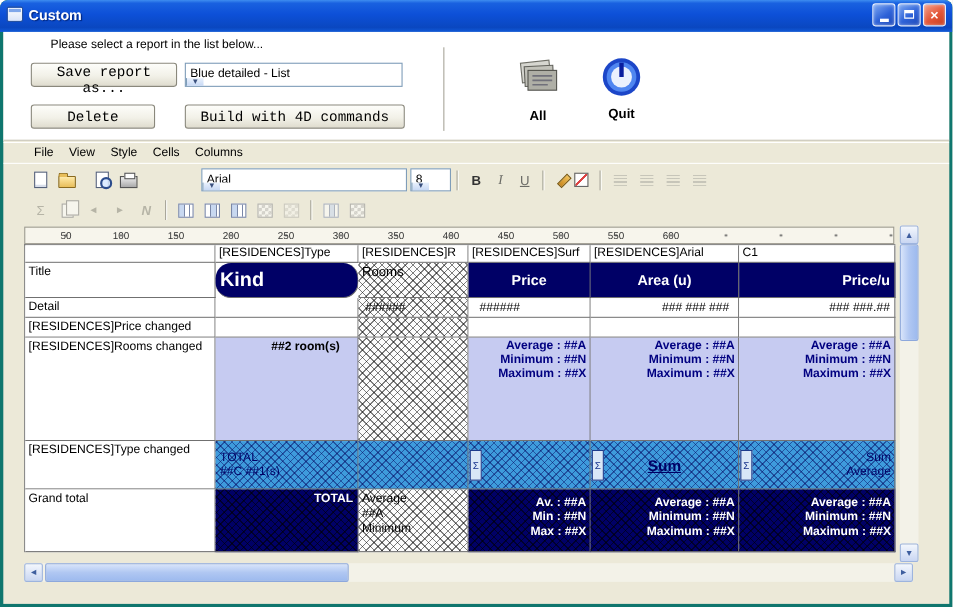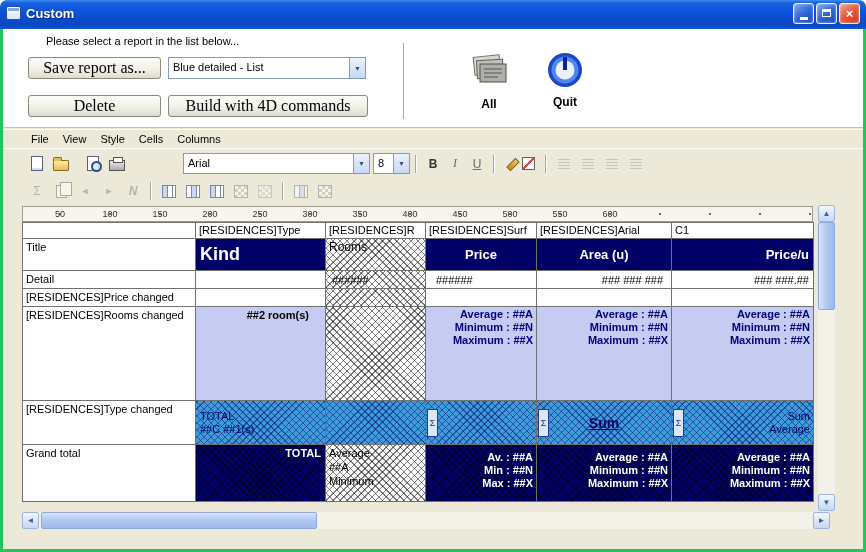--- a/index.html
+++ b/index.html
@@ -1,18 +1,18 @@
 <!DOCTYPE html>
 <html><head>
 <meta charset="utf-8">
 <style>
   * { margin:0; padding:0; box-sizing:border-box; }
   body { margin:0; background:#fff; font-family:"Liberation Sans", sans-serif; }
 
-  #window { position:relative; width:866px; height:552px; background:#22c55e;
+  #window { position:relative; width:866px; height:552px; background:#0f766e;
     border-radius:7px 7px 0 0; overflow:hidden; }
 
   
   .titlebar { position:absolute; left:0; top:0; right:0; height:29px;
     background:linear-gradient(180deg,#3E8DF0 0%,#1961E0 10%,#0D50D8 45%,#0A47C0 86%,#1159D8 100%);
     display:flex; align-items:center; padding:0 6px 3px 6px; border-radius:7px 7px 0 0; }
   .t-icon { width:15px; height:14px; background:linear-gradient(#fff,#D9E4F8); border:1px solid #27519E;
     border-radius:2px; margin-right:5px; position:relative; }
   .t-icon::before { content:""; position:absolute; left:1px; right:1px; top:1px; height:3px; background:#7FA7EA; }
   .t-text { color:#fff; font-weight:bold; font-size:13px; text-shadow:1px 1px 1px #00257E; }
@@ -25,28 +25,28 @@
   .tb.min i { display:block; width:8px; height:3px; background:#fff; margin-top:10px; }
   .tb.max i { display:block; width:9px; height:8px; border:1px solid #fff; border-top:3px solid #fff; }
 
   
   .client { position:absolute; left:3px; top:29px; width:860px; height:520px; background:#ECE9D8; overflow:hidden; }
 
   
   .top-panel { position:absolute; left:0; top:0; width:860px; height:99px; background:#FFFFFF;
     border-bottom:1px solid #C6C3B4; }
   .prompt { position:absolute; left:43px; top:6px; font-size:11px; color:#000; }
-  .xp-btn { position:absolute; height:22px; font-size:16px; font-family:Liberation Serif, serif; color:#000;
+  .xp-btn { position:absolute; height:22px; font-size:13px; font-family:Liberation Mono, monospace; color:#000;
     background:linear-gradient(180deg,#FDFDFA,#F2F1E8 55%,#DFDCCE);
     border:1px solid #8A887C; border-radius:3px; cursor:pointer; }
   .xp-btn.save { left:25px; top:28px; width:133px; }
-  .xp-btn.delete { left:25px; top:66px; width:133px; }
+  .xp-btn.delete { left:25px; top:66px; width:113px; }
   .xp-btn.build { left:165px; top:66px; width:200px; }
 
-  .combo { background:#fff; border:1px solid #7F9DB9; display:flex; align-items:stretch; font-size:11px; cursor:pointer; }
+  .combo { background:#fff; border:1px solid #7F9DB9; display:flex; align-items:stretch; font-size:11px; cursor:pointer;flex-direction:column; }
   .combo-text { flex:1; padding:3px 4px 0 4px; white-space:nowrap; overflow:hidden; }
   .combo-arrow { width:16px; display:flex; align-items:center; justify-content:center;
     background:linear-gradient(180deg,#EAF2FD,#C7D8F4); border-left:1px solid #7F9DB9;
     font-size:7px; color:#3A507E; }
   .report-combo { position:absolute; left:165px; top:28px; width:198px; height:22px; }
 
   .vsep { position:absolute; left:400px; top:14px; height:76px; width:2px;
     border-left:1px solid #A8A69A; border-right:1px solid #fff; }
 
   .big-icon { position:absolute; text-align:center; cursor:pointer; }
@@ -126,21 +126,21 @@
   .grid { position:absolute; left:19px; top:193px; display:grid;
     grid-template-columns:173px 130px 100px 111px 135px 142px;
     grid-template-rows:16px 32px 18px 18px 94px 44px 57px;
     border-top:1px solid #707070; border-left:1px solid #707070;
     background:#fff; font-size:11px; }
   .g { border-right:1px solid #707070; border-bottom:1px solid #707070; position:relative; overflow:hidden; background:#fff; }
   .hdr { padding:1px 3px; white-space:nowrap; }
   .rowlab { padding:2px 3px; white-space:nowrap; }
 
   .navy { background:#000066; color:#fff; }
-  .kind { display:flex; align-items:center; padding-left:4px; font-size:18px; font-weight:bold; }
+  .kind { display:flex; align-items:center; padding-left:4px; font-size:18px; font-weight:bold;border-radius:14px; }
   .thead-c { display:flex; align-items:center; justify-content:center; font-weight:bold; font-size:13px; }
   .thead-r { display:flex; align-items:center; justify-content:flex-end; padding-right:4px; font-weight:bold; font-size:13px; }
 
   .whitehatch { background-color:#FCFCFC;
     background-image:repeating-linear-gradient(45deg,rgba(0,0,0,.5) 0 1px,transparent 1px 5px),
       repeating-linear-gradient(-45deg,rgba(0,0,0,.5) 0 1px,transparent 1px 5px); }
   .peri { background-color:#C6CBF1; }
   .bluehatch { background-color:#3E9BDC;
     background-image:repeating-linear-gradient(45deg,rgba(0,0,90,.45) 0 1px,transparent 1px 5px),
       repeating-linear-gradient(-45deg,rgba(0,0,90,.45) 0 1px,transparent 1px 5px); }

